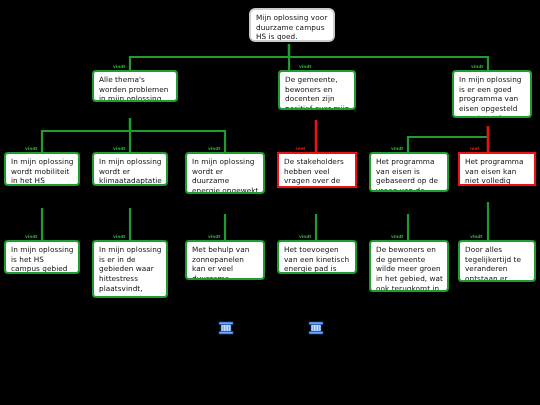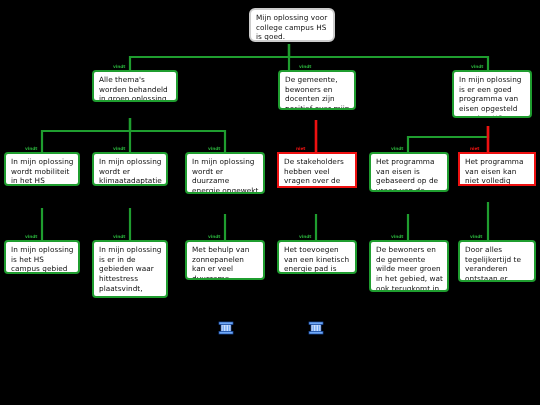--- a/index.html
+++ b/index.html
@@ -98,26 +98,26 @@
       <path d="M42,208 L42,240"></path>
       <path d="M130,208 L130,240"></path>
       <path d="M225,214 L225,240"></path>
       <path d="M316,214 L316,240"></path>
       <path d="M408,214 L408,240"></path>
       <path d="M488,202 L488,240"></path>
     </g>
   </svg>
 
   <div class="node root" style="left:249px; top:8px; width:86px; height:34px;">
-    <span>Mijn oplossing voor college campus HS is goed.</span>
+    <span>Mijn oplossing voor duurzame campus HS is goed.</span>
   </div>
 
   <div class="edge-label green" style="left:113px; top:64px;">vindt</div>
   <div class="node" style="left:92px; top:70px; width:86px; height:32px;">
-    <span>Alle thema's worden behandeld in groen oplossing.</span>
+    <span>Alle thema's worden problemen in mijn oplossing.</span>
   </div>
 
   <div class="edge-label green" style="left:299px; top:64px;">vindt</div>
   <div class="node" style="left:278px; top:70px; width:78px; height:40px;">
     <span>De gemeente, bewoners en docenten zijn positief over mijn oplossing.</span>
   </div>
 
   <div class="edge-label green" style="left:471px; top:64px;">vindt</div>
   <div class="node" style="left:452px; top:70px; width:80px; height:48px;">
     <span>In mijn oplossing is er een goed programma van eisen opgesteld voor het HS campus gebied.</span>

